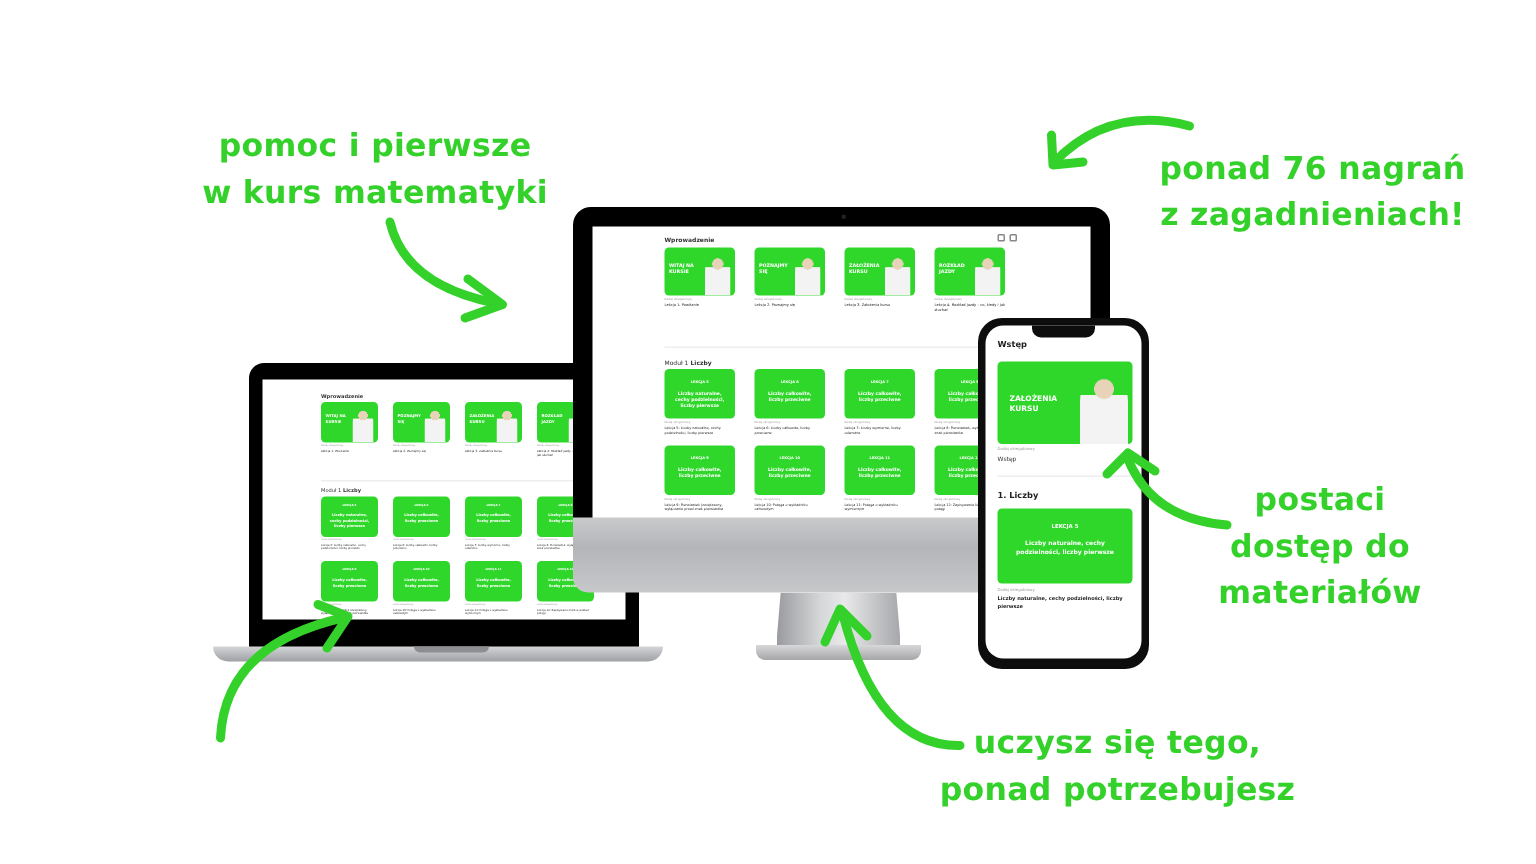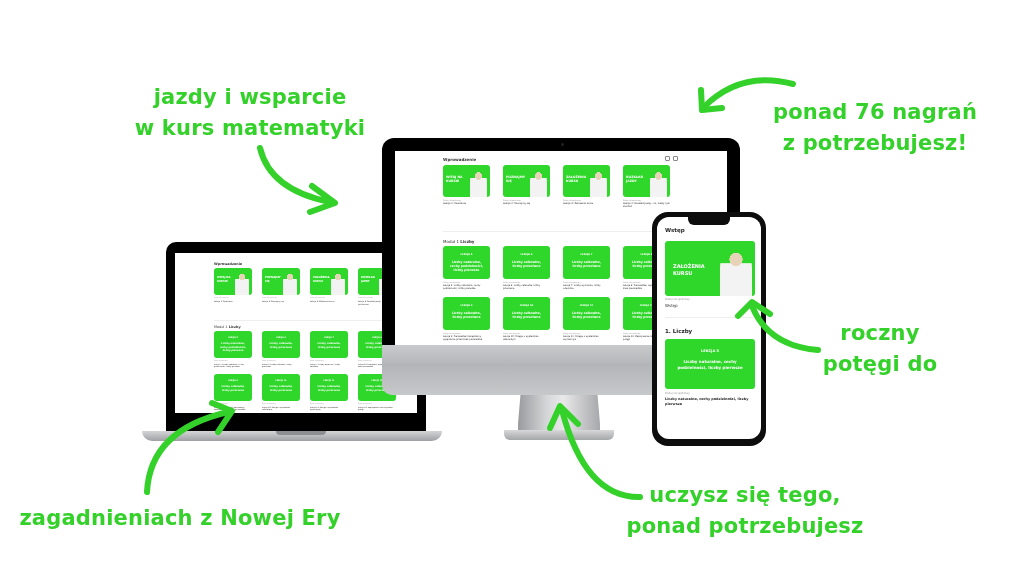--- a/index.html
+++ b/index.html
@@ -31,33 +31,33 @@
   .card .person{position:absolute;right:3px;bottom:0;width:36%;height:85%;background:radial-gradient(circle at 50% 22%,#e6d3b8 0 16%,transparent 17%),linear-gradient(180deg,transparent 30%,#f3f3f3 31%);border-radius:40% 40% 0 0;}
   .card .lessontxt{position:absolute;left:0;right:0;text-align:center;}
   .icons-tr{position:absolute;display:flex;gap:3px;}
   .icons-tr i{display:block;width:5px;height:5px;border:0.6px solid #888;border-radius:1px;}
   .divider{position:absolute;height:1px;background:#eee;}
 </style>
 </head>
 <body>
 
 <div class="callout" style="left:100px;top:82px;width:300px;">
-  <span>jazdy i wsparcie</span>
+  <span>pomoc i pierwsze</span>
   <span>w kurs matematyki</span>
 </div>
 <div class="callout" style="left:745px;top:97px;width:260px;">
   <span>ponad 76 nagrań</span>
-  <span>z potrzebujesz!</span>
+  <span>z zagadnieniach!</span>
 </div>
 <div class="callout" style="left:800px;top:318px;width:160px;">
-  <span>roczny</span>
-  <span>potęgi do</span>
+  <span>postaci</span>
+  <span>dostęp do</span>
+  <span>materiałów</span>
 </div>
 <div class="callout" style="left:10px;top:503px;width:340px;">
-  <span>zagadnieniach z Nowej Ery</span>
 </div>
 <div class="callout" style="left:610px;top:480px;width:270px;">
   <span>uczysz się tego,</span>
   <span>ponad potrzebujesz</span>
 </div>
 
 <div class="laptop">
   <div class="laptop-screen">
     <div class="sec-title" style="position:absolute;left:39px;top:9px;font-size:3.4px;">Wprowadzenie</div>
     <div id="laptop-intro">

